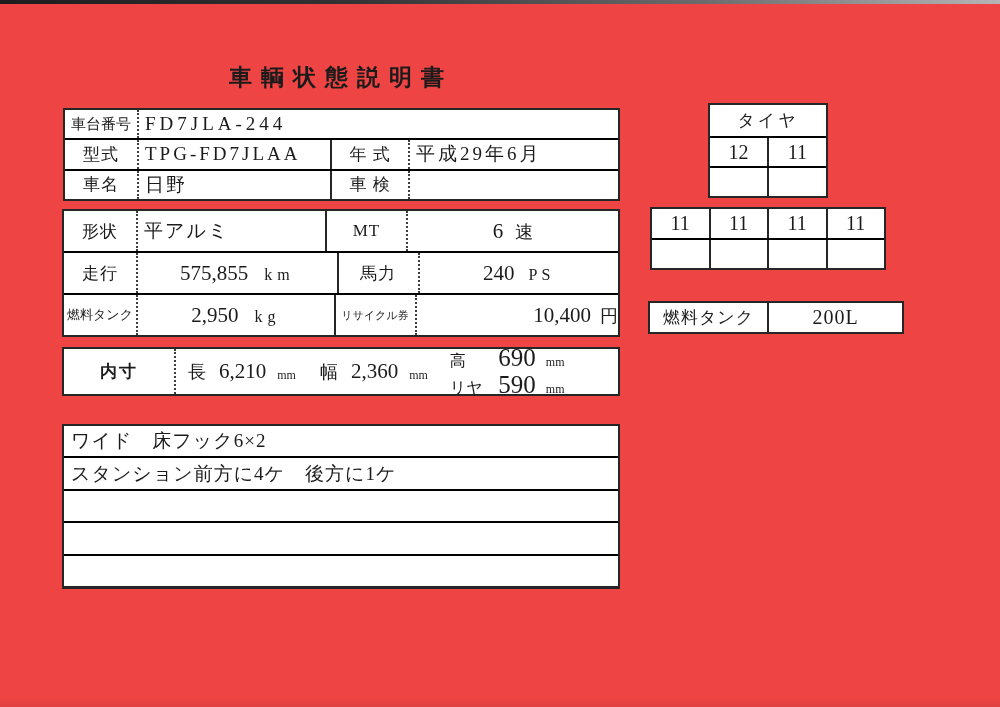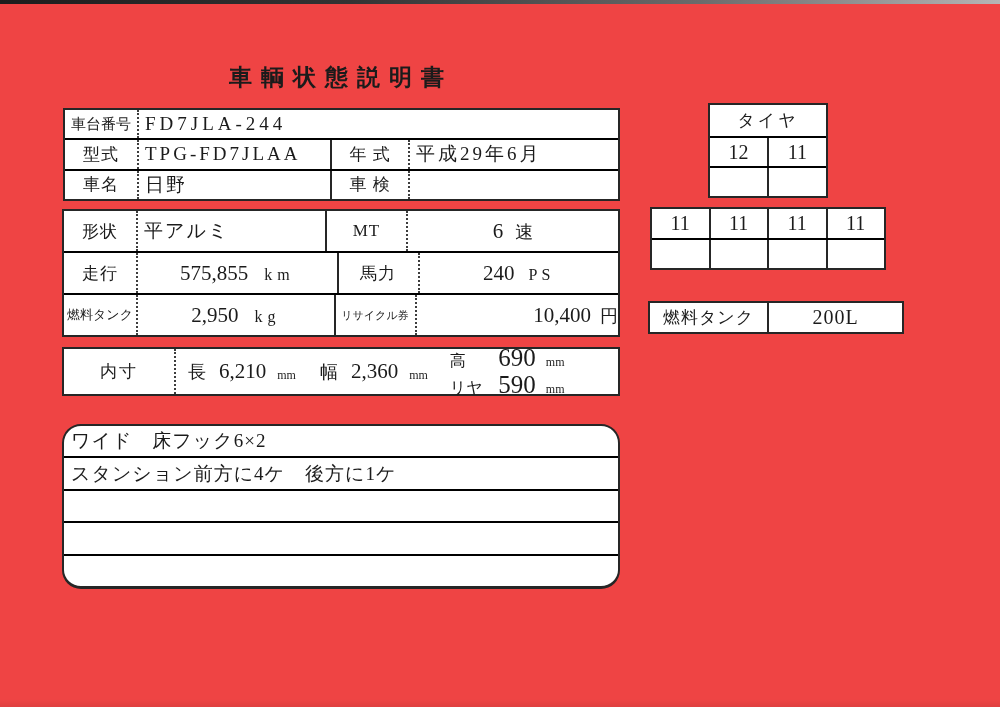--- a/index.html
+++ b/index.html
@@ -47,21 +47,21 @@
   .d-num { font-size:21px; margin-left:13px; }
   .d-unit { font-size:12px; margin-left:11px; margin-top:7px; }
   .gap { margin-left:24px; }
   .dims-stack { display:flex; flex-direction:column; justify-content:center; margin-left:22px; line-height:1.05; }
   .dims-line { display:flex; align-items:baseline; }
   .dl-lab { font-size:16px; width:36px; }
   .dl-num { font-size:25px; width:50px; text-align:right; }
   .dl-unit { font-size:12px; margin-left:10px; }
   
   .note-cell { flex:1; font-size:19px; padding-left:7px; letter-spacing:1px; white-space:nowrap; }
-  .t-notes { border-bottom-width:3px;border-radius:19px; }
+  .t-notes { border-bottom-width:3px; }
   
   .ctr { flex:1; justify-content:center; }
   .tire-title { font-size:17px; letter-spacing:3px; }
   .tire-num { font-size:20px; }
   .fuel-lbl { font-size:17px; letter-spacing:1px; }
   .fuel-val { font-size:20px; letter-spacing:1px; }
 </style>
 </head>
 <body>
 
@@ -119,21 +119,21 @@
       <div class="cell lbl dot-r f11" style="width:81px;">リサイクル券</div>
       <div class="cell num-unit left-val">
         <span class="num">10,400</span>
         <span class="unit-jp" style="margin-left:9px;">円</span>
       </div>
     </div>
   </div>
 
   <div class="tbl" style="left:62px; top:347px; width:558px; height:49px;">
     <div class="trow">
-      <div class="cell lbl dot-r" style="width:112px; letter-spacing:2px;">内寸</div>
+      <div class="cell lbl dot-r" style="width:112px; letter-spacing:2px;font-weight:bold;">内寸</div>
       <div class="dims-content">
         <span class="d-lab">長</span>
         <span class="d-num">6,210</span>
         <span class="d-unit">mm</span>
         <span class="d-lab gap">幅</span>
         <span class="d-num">2,360</span>
         <span class="d-unit">mm</span>
         <div class="dims-stack">
           <div class="dims-line">
             <span class="dl-lab">高</span>

